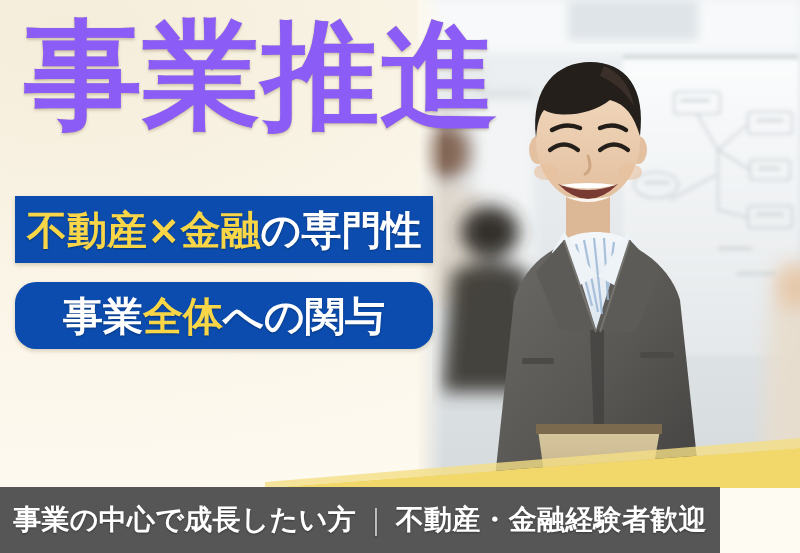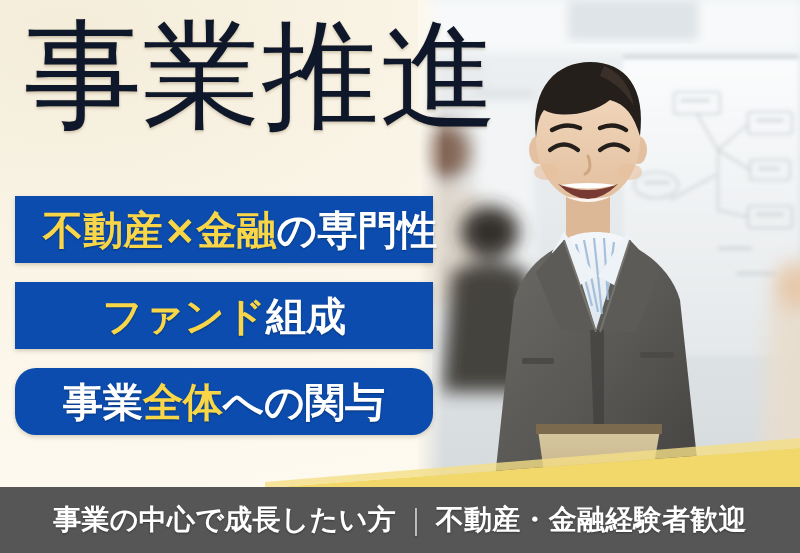--- a/index.html
+++ b/index.html
@@ -65,22 +65,22 @@
 
   
   .headline {
     position: absolute;
     left: 24px;
     top: 12px;
     z-index: 60;
     font-family: "DejaVu Sans", "Liberation Sans", sans-serif;
     font-size: 118px;
     line-height: 1.08;
-    font-weight: 400;
-    color: #0f172a;
+    font-weight: 700;
+    color: #8b5cf6;
     letter-spacing: 0.005em;
     white-space: nowrap;
     text-shadow:
       0 2px 3px rgba(110,90,50,0.28),
       0 0 1px rgba(110,90,50,0.25);
   }
 
   
   .bands {
     position: absolute;
@@ -102,31 +102,31 @@
 
   .band-text {
     font-family: "DejaVu Sans", "Liberation Sans", sans-serif;
     font-size: 40px;
     font-weight: 700;
     line-height: 1;
     white-space: nowrap;
     color: #FFFFFF;
     text-shadow: 0 1px 2px rgba(0,0,0,0.30);
   }
-  .band-1 .band-text { padding-left: 28px; }
+  .band-1 .band-text { padding-left: 12px; }
   .band-2 { justify-content: center; }
   .band-3 { justify-content: center; border-radius: 21px; }
   .hl { color: #F8D648; }
 
   
   .footer {
     position: absolute;
     left: 0;
     bottom: 0;
-    width: 800px;
+    width: 720px;
     height: 66px;
     background: #565656;
     z-index: 70;
     display: flex;
     align-items: center;
     justify-content: center;
   }
   .footer-text {
     font-family: "DejaVu Sans", "Liberation Sans", sans-serif;
     font-size: 28px;
@@ -322,25 +322,20 @@
   <div class="headline">事業推進</div>
 
   <div class="bands">
 
     <div class="band band-1">
       <div class="band-text">
         <span class="hl">不動産×金融</span><span>の専門性</span>
       </div>
     </div>
 
-    <div class="band band-2">
-      <div class="band-text">
-        <span class="hl">ファンド</span><span>組成</span>
-      </div>
-    </div>
 
     <div class="band band-3">
       <div class="band-text">
         <span>事業</span><span class="hl">全体</span><span>への関与</span>
       </div>
     </div>
 
   </div>
 
   <div class="footer">

